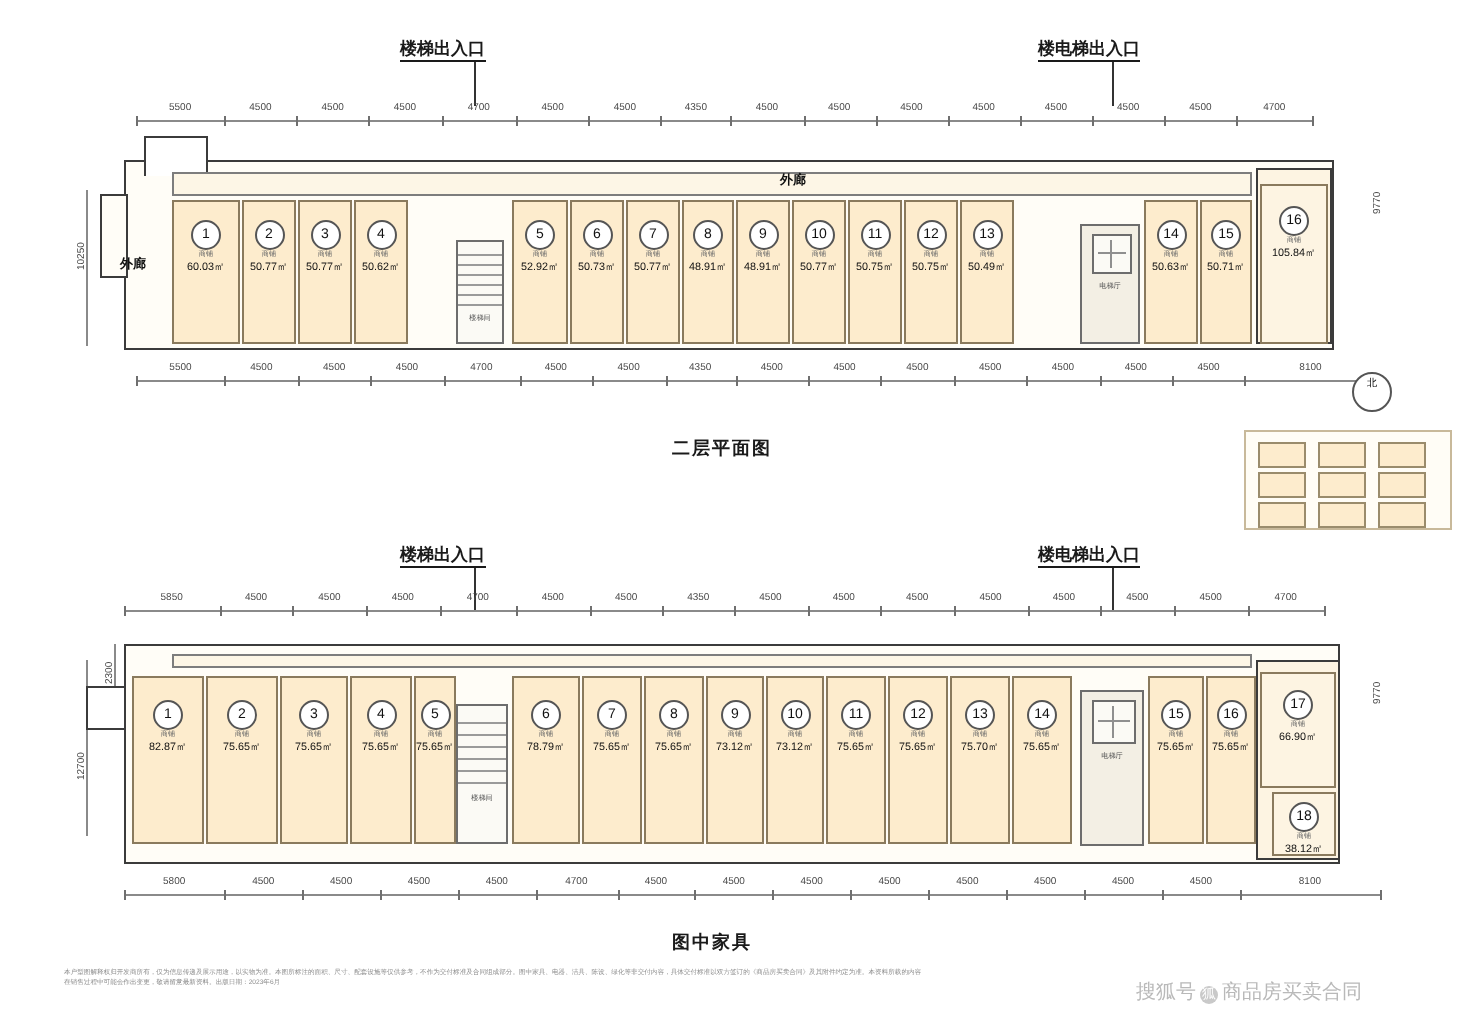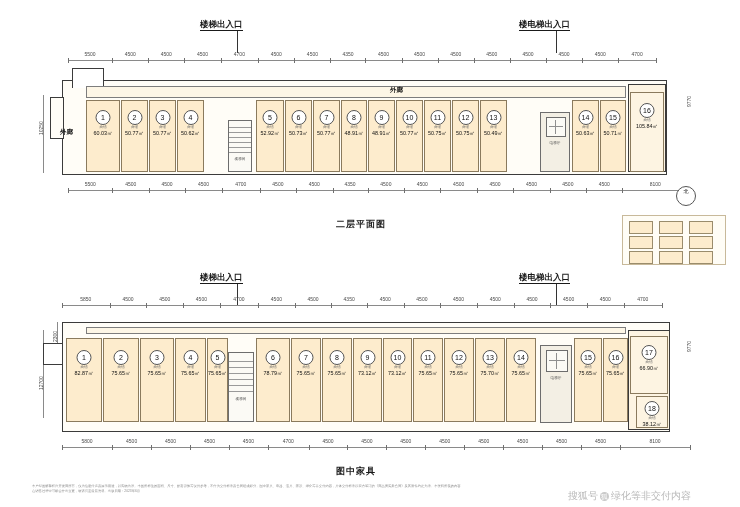--- a/index.html
+++ b/index.html
@@ -484,16 +484,16 @@
       <div class="abs dimtxt" style="left: 561.545px; top: 438px; transform: translateX(-50%);">4500</div>
       <div class="abs dimtxt" style="left: 600.471px; top: 438px; transform: translateX(-50%);">4500</div>
       <div class="abs dimtxt" style="left: 654.967px; top: 438px; transform: translateX(-50%);">8100</div>
     </div>
 
   <div class="abs ctitle" style="left:336px;top:465px;">图中家具</div>
 
   <div class="footnote" style="left:32px;top:484px;">本户型图解释权归开发商所有，仅为信息传递及展示用途，以实物为准。本图所标注的面积、尺寸、配套设施等仅供参考，不作为交付标准及合同组成部分。图中家具、电器、洁具、陈设、绿化等非交付内容，具体交付标准以双方签订的《商品房买卖合同》及其附件约定为准。本资料所载的内容在销售过程中可能会作出变更，敬请留意最新资料。出版日期：2023年6月</div>
 
   <div class="wm" style="left:568px;top:489px;">
-    <span>搜狐号</span><span class="dot">狐</span><span>绿化等非交付内容</span>
+    <span>搜狐号</span><span class="dot">狐</span><span>商品房买卖合同</span>
   </div>
 
 </div>
 
 </body></html>

